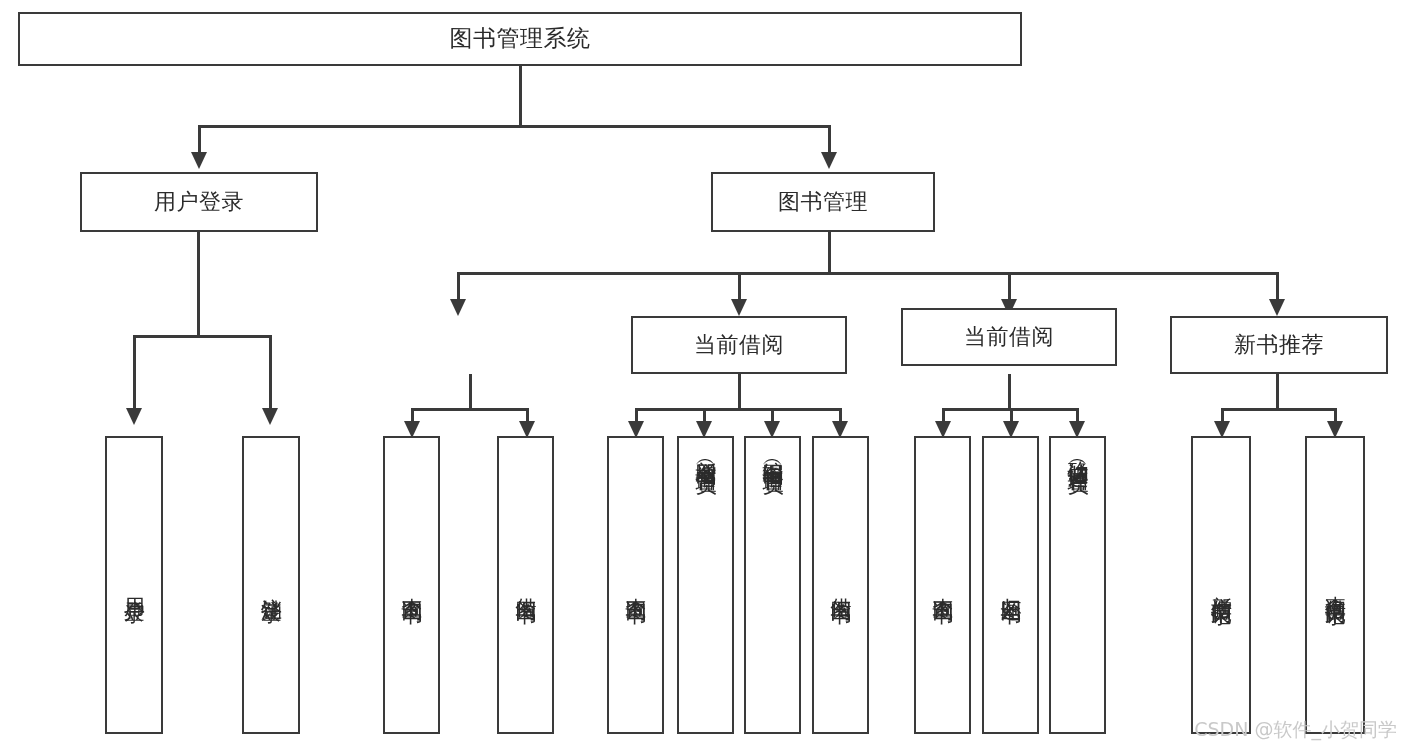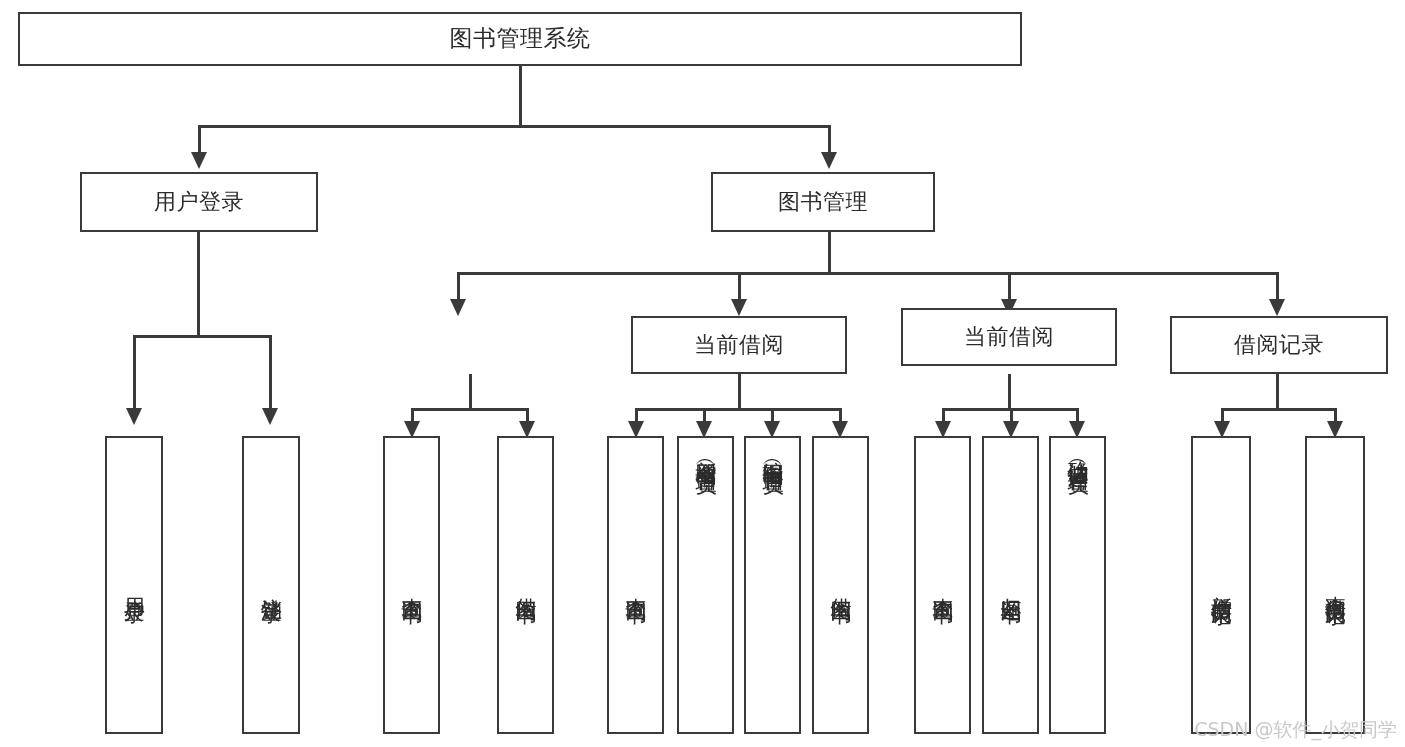--- a/index.html
+++ b/index.html
@@ -136,21 +136,21 @@
   <div class="ln v" style="left:1276px; top:272px; height:28px;"></div>
   <div class="arrow" style="left:1269px; top:299px;"></div>
 
   <div class="node h" style="left:631px; top:316px; width:216px; height:58px;">
     <span class="lbl">当前借阅</span>
   </div>
   <div class="node h" style="left:901px; top:308px; width:216px; height:58px;">
     <span class="lbl">当前借阅</span>
   </div>
   <div class="node h" style="left:1170px; top:316px; width:218px; height:58px;">
-    <span class="lbl">借阅记录</span>
+    <span class="lbl">新书推荐</span>
   </div>
 
   <div class="ln v" style="left:469px; top:374px; height:36px;"></div>
   <div class="ln h" style="left:411px; top:408px; width:118px;"></div>
   <div class="ln v" style="left:411px; top:408px; height:16px;"></div>
   <div class="arrow" style="left:404px; top:421px;"></div>
   <div class="ln v" style="left:526px; top:408px; height:16px;"></div>
   <div class="arrow" style="left:519px; top:421px;"></div>
 
   <div class="ln v" style="left:738px; top:374px; height:36px;"></div>

